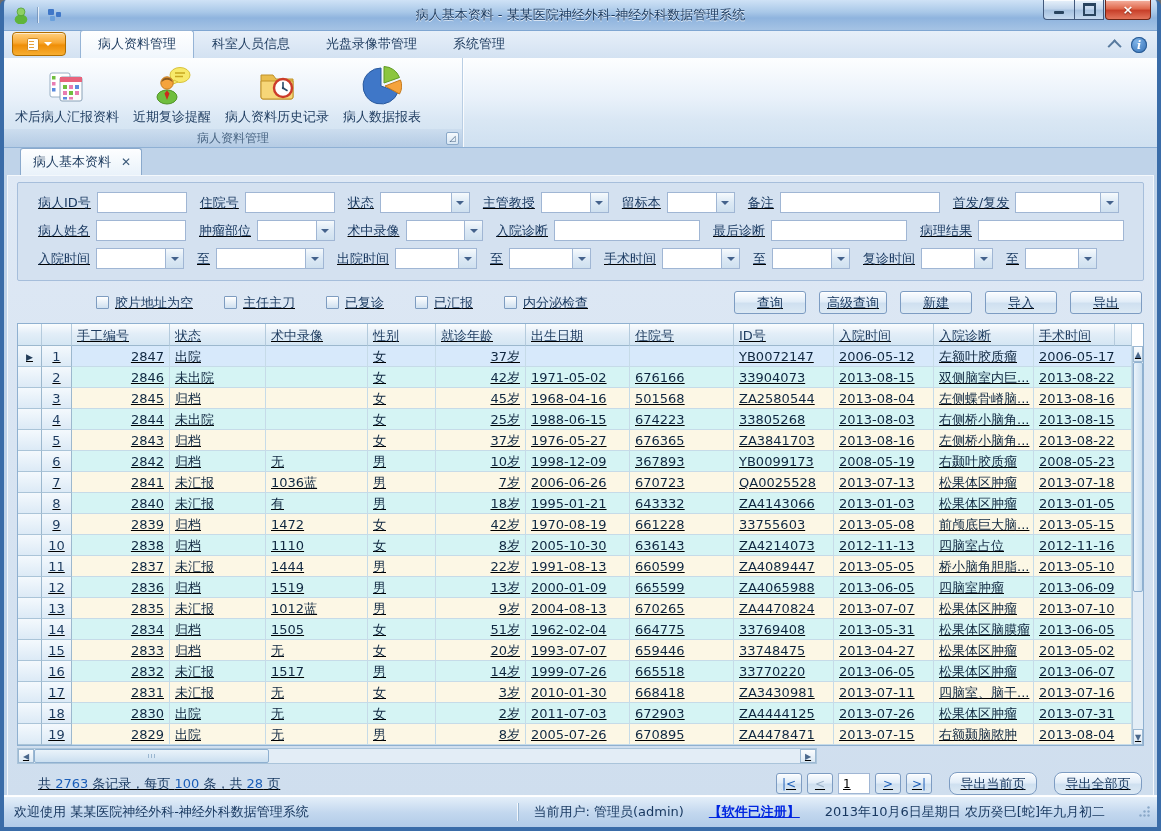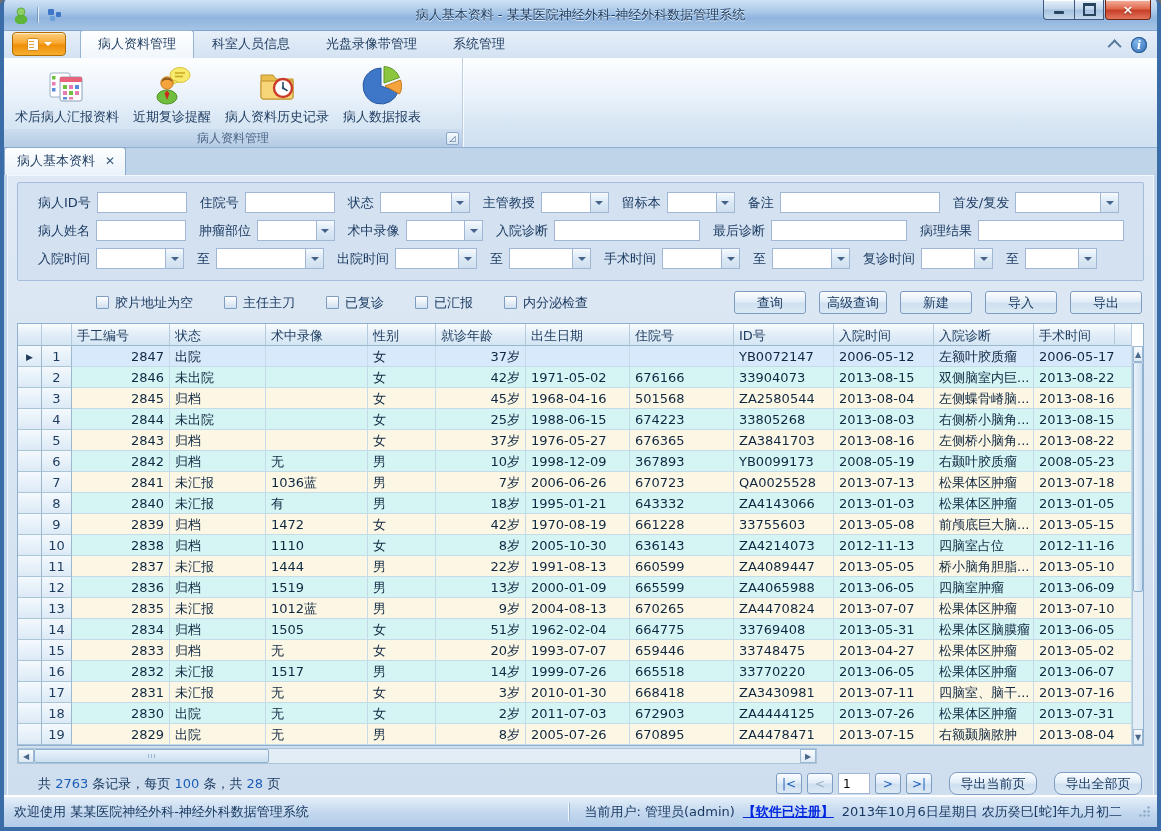--- a/index.html
+++ b/index.html
@@ -36,24 +36,24 @@
   .ribbon-group{width:458px;display:flex;flex-direction:column;border-right:1px solid #b9cee4;box-shadow:1px 0 0 rgba(255,255,255,.8);}
   .ractions{flex:1;display:flex;align-items:flex-start;padding:4px 2px 0 4px;}
   .raction{display:flex;flex-direction:column;align-items:center;padding:3px 7px 2px;border-radius:3px;cursor:pointer;}
   .ricon{width:40px;height:40px;display:flex;align-items:center;justify-content:center;}
   .ricon svg{width:40px;height:40px;}
   .rlabel{margin-top:3px;color:#1c3a5e;font-size:13px;white-space:nowrap;}
   .rgroup-footer{height:18px;display:flex;align-items:center;justify-content:center;position:relative;color:#4a6684;font-size:12px;background:linear-gradient(180deg,rgba(190,210,232,.4),rgba(170,195,224,.7));}
   .launcher{position:absolute;right:3px;top:3px;width:11px;height:11px;border:1px solid #8aa8c8;border-radius:2px;background:linear-gradient(180deg,#f4f9fd,#d9e7f4);display:flex;align-items:center;justify-content:center;font-size:8px;color:#4a6684;cursor:pointer;}
   
   .workspace{flex:1;background:#bfd3e9;display:flex;flex-direction:column;min-height:0;}
-  .doctab-strip{height:27px;flex:0 0 27px;display:flex;align-items:flex-end;padding:0 0 0 0;}
+  .doctab-strip{height:27px;flex:0 0 27px;display:flex;padding:0 0 0 16px;}
   .doctab{background:linear-gradient(180deg,#fdfeff,#e9f2fa);border:1px solid #8aa9cc;border-bottom:none;border-radius:3px 3px 0 0;padding:4px 10px 5px 12px;display:flex;align-items:center;gap:10px;color:#1c3a5e;cursor:pointer;}
   .tab-close{color:#3c5a7a;font-weight:bold;font-size:12px;line-height:1;cursor:pointer;}
-  .panel{flex:1;margin:0 3px 0 3px;background:linear-gradient(180deg,#dfe9f5,#cfdeee);border:1px solid #f4f8fc;border-bottom:none;display:flex;flex-direction:column;min-height:0;}
+  .panel{flex:1;margin:0 3px 0 3px;background:linear-gradient(180deg,#dfe9f5,#cfdeee);border:1px solid #f4f8fc;border-bottom:none;display:flex;flex-direction:column;min-height:0;text-decoration:underline;}
   
   .search-box{margin:6px 9px 0;border:1px solid #a6bedb;border-radius:2px;background:#d4e1f0;padding:9px 6px 4px 20px;}
   .srow{display:flex;align-items:center;margin-bottom:7px;}
   .flabel{color:#17375f;margin-right:6px;white-space:nowrap;}
   .tinput,.cinput{height:21px;box-sizing:border-box;border:1px solid #a0b6d4;background:#fff;margin-right:13px;padding:0 3px;font-size:13px;font-family:inherit;outline:none;}
   .combo{display:inline-flex;height:21px;box-sizing:border-box;border:1px solid #a0b6d4;background:#fff;margin-right:13px;}
   .combo .cinput{border:none;margin:0;flex:1;width:20px;height:19px;}
   .cbtn{width:17px;background:linear-gradient(180deg,#f6fafd,#dce9f5 50%,#cfe0ef);border-left:1px solid #a0b6d4;display:flex;align-items:center;justify-content:center;cursor:pointer;}
   .arrow-down{width:0;height:0;border-left:4px solid transparent;border-right:4px solid transparent;border-top:4px solid #44628c;}
   
@@ -94,21 +94,21 @@
   .recinfo{color:#17375f;}
   .recinfo .num{color:#1b5eb8;}
   .pager{margin-left:auto;display:flex;align-items:center;gap:5px;}
   .pbtn{min-width:26px;height:21px;box-sizing:border-box;padding:0 4px;border:1px solid #7d9cc2;border-radius:3px;background:linear-gradient(180deg,#fbfdff,#e2edf8 45%,#cfe0f0 55%,#dce9f4);color:#1b5eb8;display:flex;align-items:center;justify-content:center;cursor:pointer;font-size:12px;box-shadow:inset 0 1px 0 #fff;}
   .pbtn.disabled{color:#9ab0c6;cursor:default;}
   .pinput{width:32px;height:21px;box-sizing:border-box;border:1px solid #a0b6d4;text-align:left;padding:0 4px;font-size:12px;font-family:inherit;outline:none;}
   .pexp{width:88px;height:23px;margin-left:12px;border-radius:8px;}
   
   .statusbar{height:31px;flex:0 0 31px;background:linear-gradient(180deg,#e6f0fa,#c2d7ee 55%,#b2cbe8);border-top:1px solid #fdfeff;box-shadow:inset 0 1px 0 #fff;display:flex;align-items:center;padding:0 6px 0 10px;color:#17375f;}
   .sb-left{flex:1;}
-  .sb-right{display:flex;align-items:center;gap:8px;border-left:1px solid #9cb8d4;box-shadow:-1px 0 0 rgba(255,255,255,.8);padding-left:14px;}
+  .sb-right{display:flex;align-items:center;gap:25px;border-left:1px solid #9cb8d4;box-shadow:-1px 0 0 rgba(255,255,255,.8);padding-left:14px;}
   .sb-reg{color:#0026e0;font-weight:bold;text-decoration:underline;cursor:pointer;}
   .grip{width:13px;height:13px;margin-left:8px;}
 </style>
 </head>
 <body>
 
 <div class="window">
 
   <div class="titlebar">
     <div class="tb-icons">

